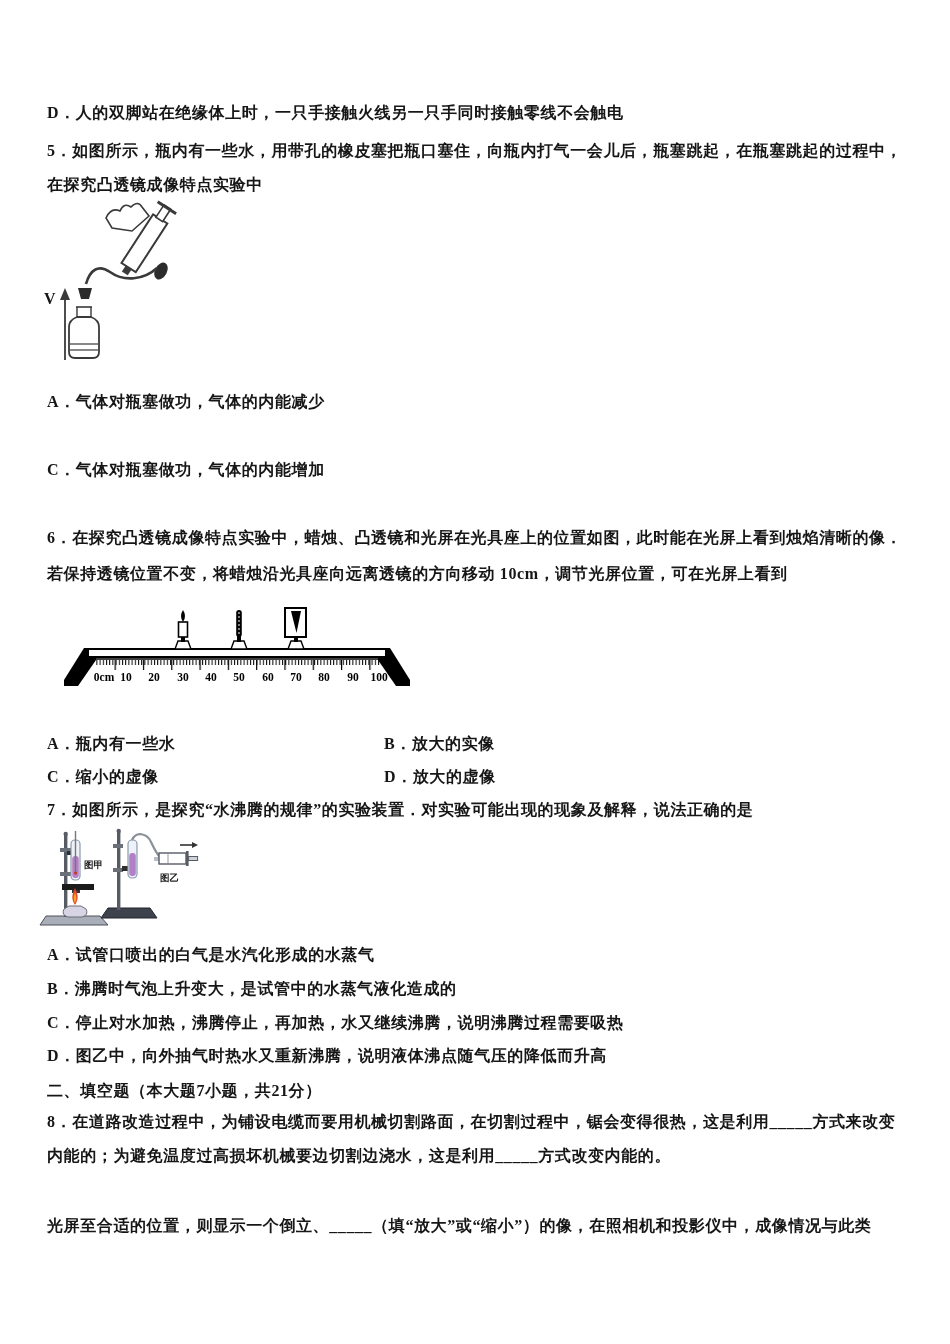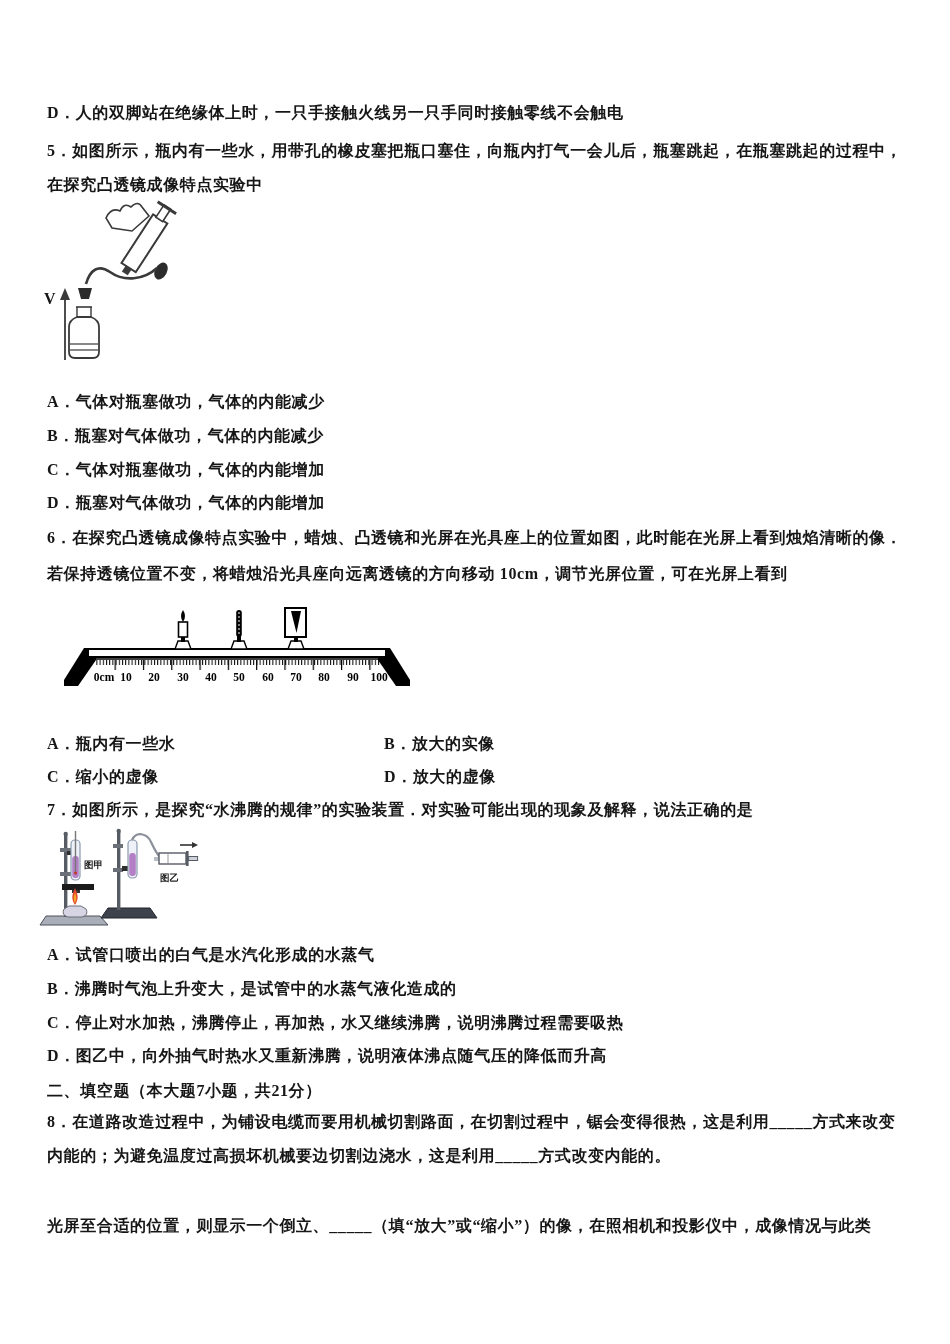--- a/index.html
+++ b/index.html
@@ -61,23 +61,21 @@
     </g>
 
     <text x="4" y="106" font-size="16" font-weight="bold" fill="#161616">V</text>
     <g>
       <line x1="25" y1="162" x2="25" y2="98" stroke="#3a3a3a" stroke-width="1.8"></line>
       <polygon points="25,90 20,102 30,102" fill="#3a3a3a"></polygon>
     </g>
   </svg>
 
   <div class="tl" style="top:392px">A．气体对瓶塞做功，气体的内能减少</div>
-  <div class="tl" style="top:426px">B．瓶塞对气体做功，气体的内能减少</div>
   <div class="tl" style="top:460px">C．气体对瓶塞做功，气体的内能增加</div>
-  <div class="tl" style="top:493px">D．瓶塞对气体做功，气体的内能增加</div>
 
   <div class="tl" style="top:528px">6．在探究凸透镜成像特点实验中，蜡烛、凸透镜和光屏在光具座上的位置如图，此时能在光屏上看到烛焰清晰的像．</div>
   <div class="tl" style="top:564px">若保持透镜位置不变，将蜡烛沿光具座向远离透镜的方向移动 10cm，调节光屏位置，可在光屏上看到</div>
 
   <svg class="fig" style="left:58px;top:600px" width="358" height="100" viewBox="0 0 358 100">
     <defs>
       <pattern id="tkS" width="3.2" height="12" patternUnits="userSpaceOnUse">
         <line x1="0.5" y1="0" x2="0.5" y2="5.5" stroke="#000" stroke-width="1"></line>
       </pattern>
       <pattern id="tkB" width="28.3" height="12" patternUnits="userSpaceOnUse">

